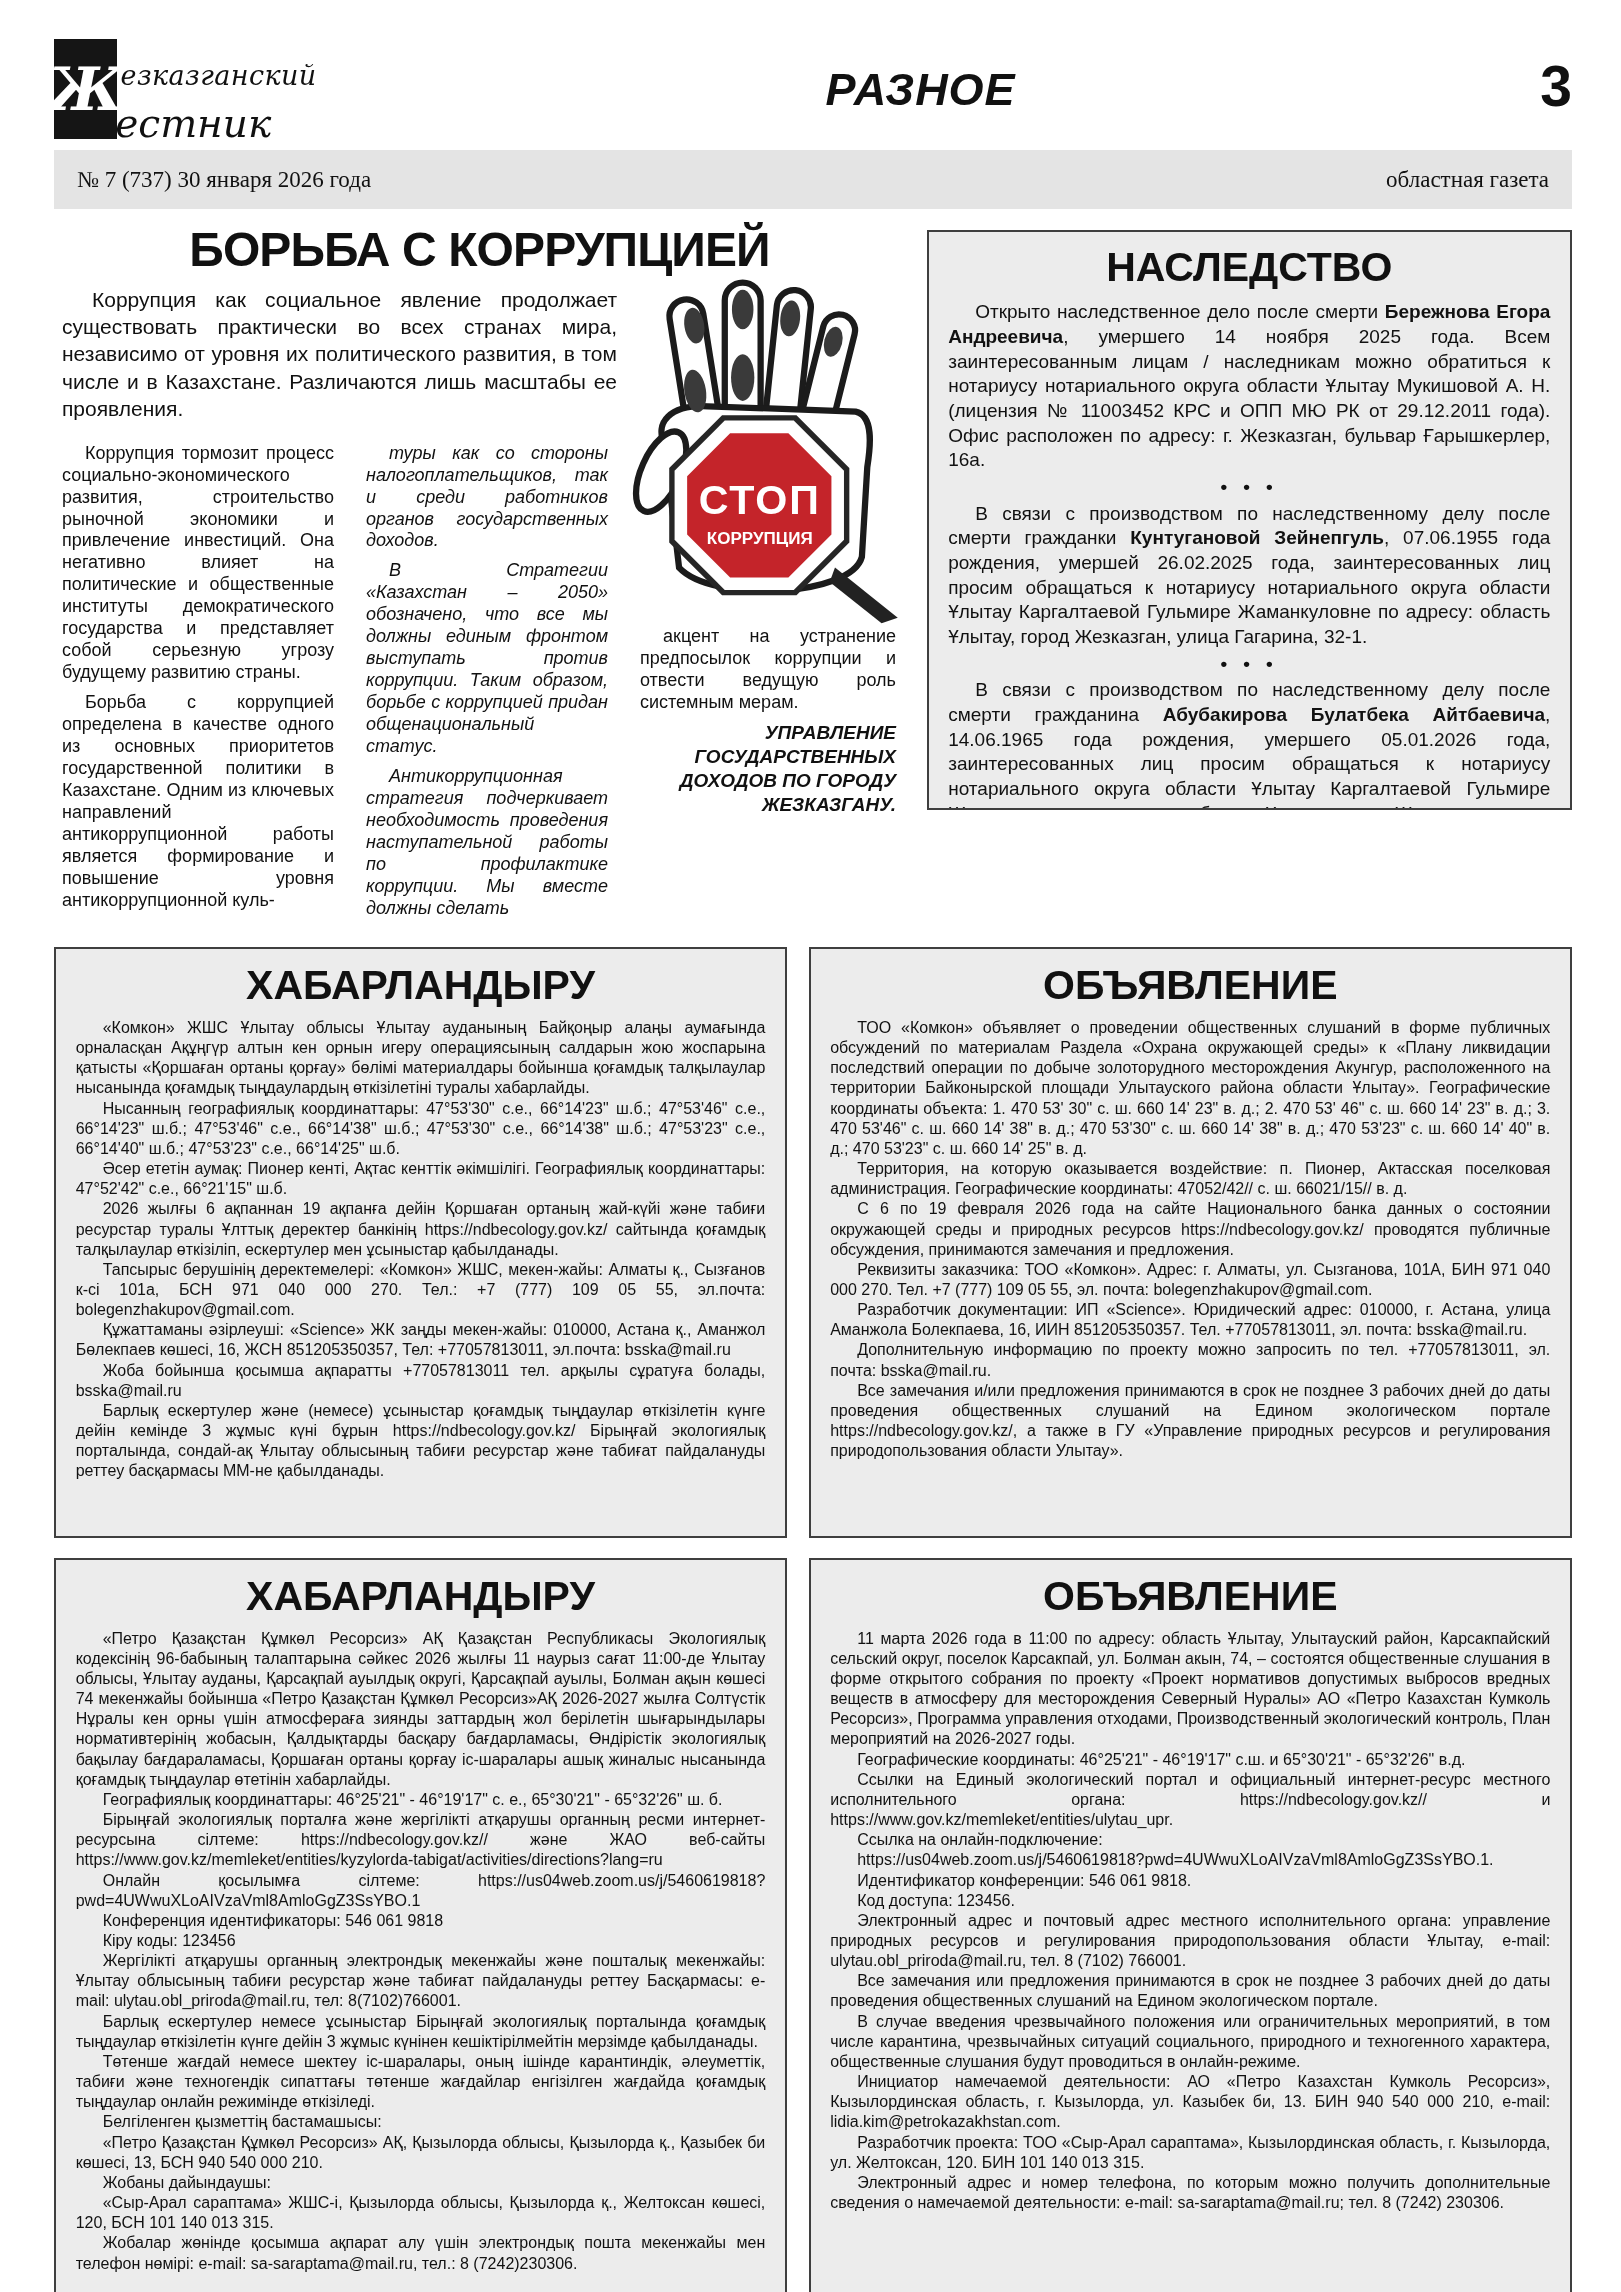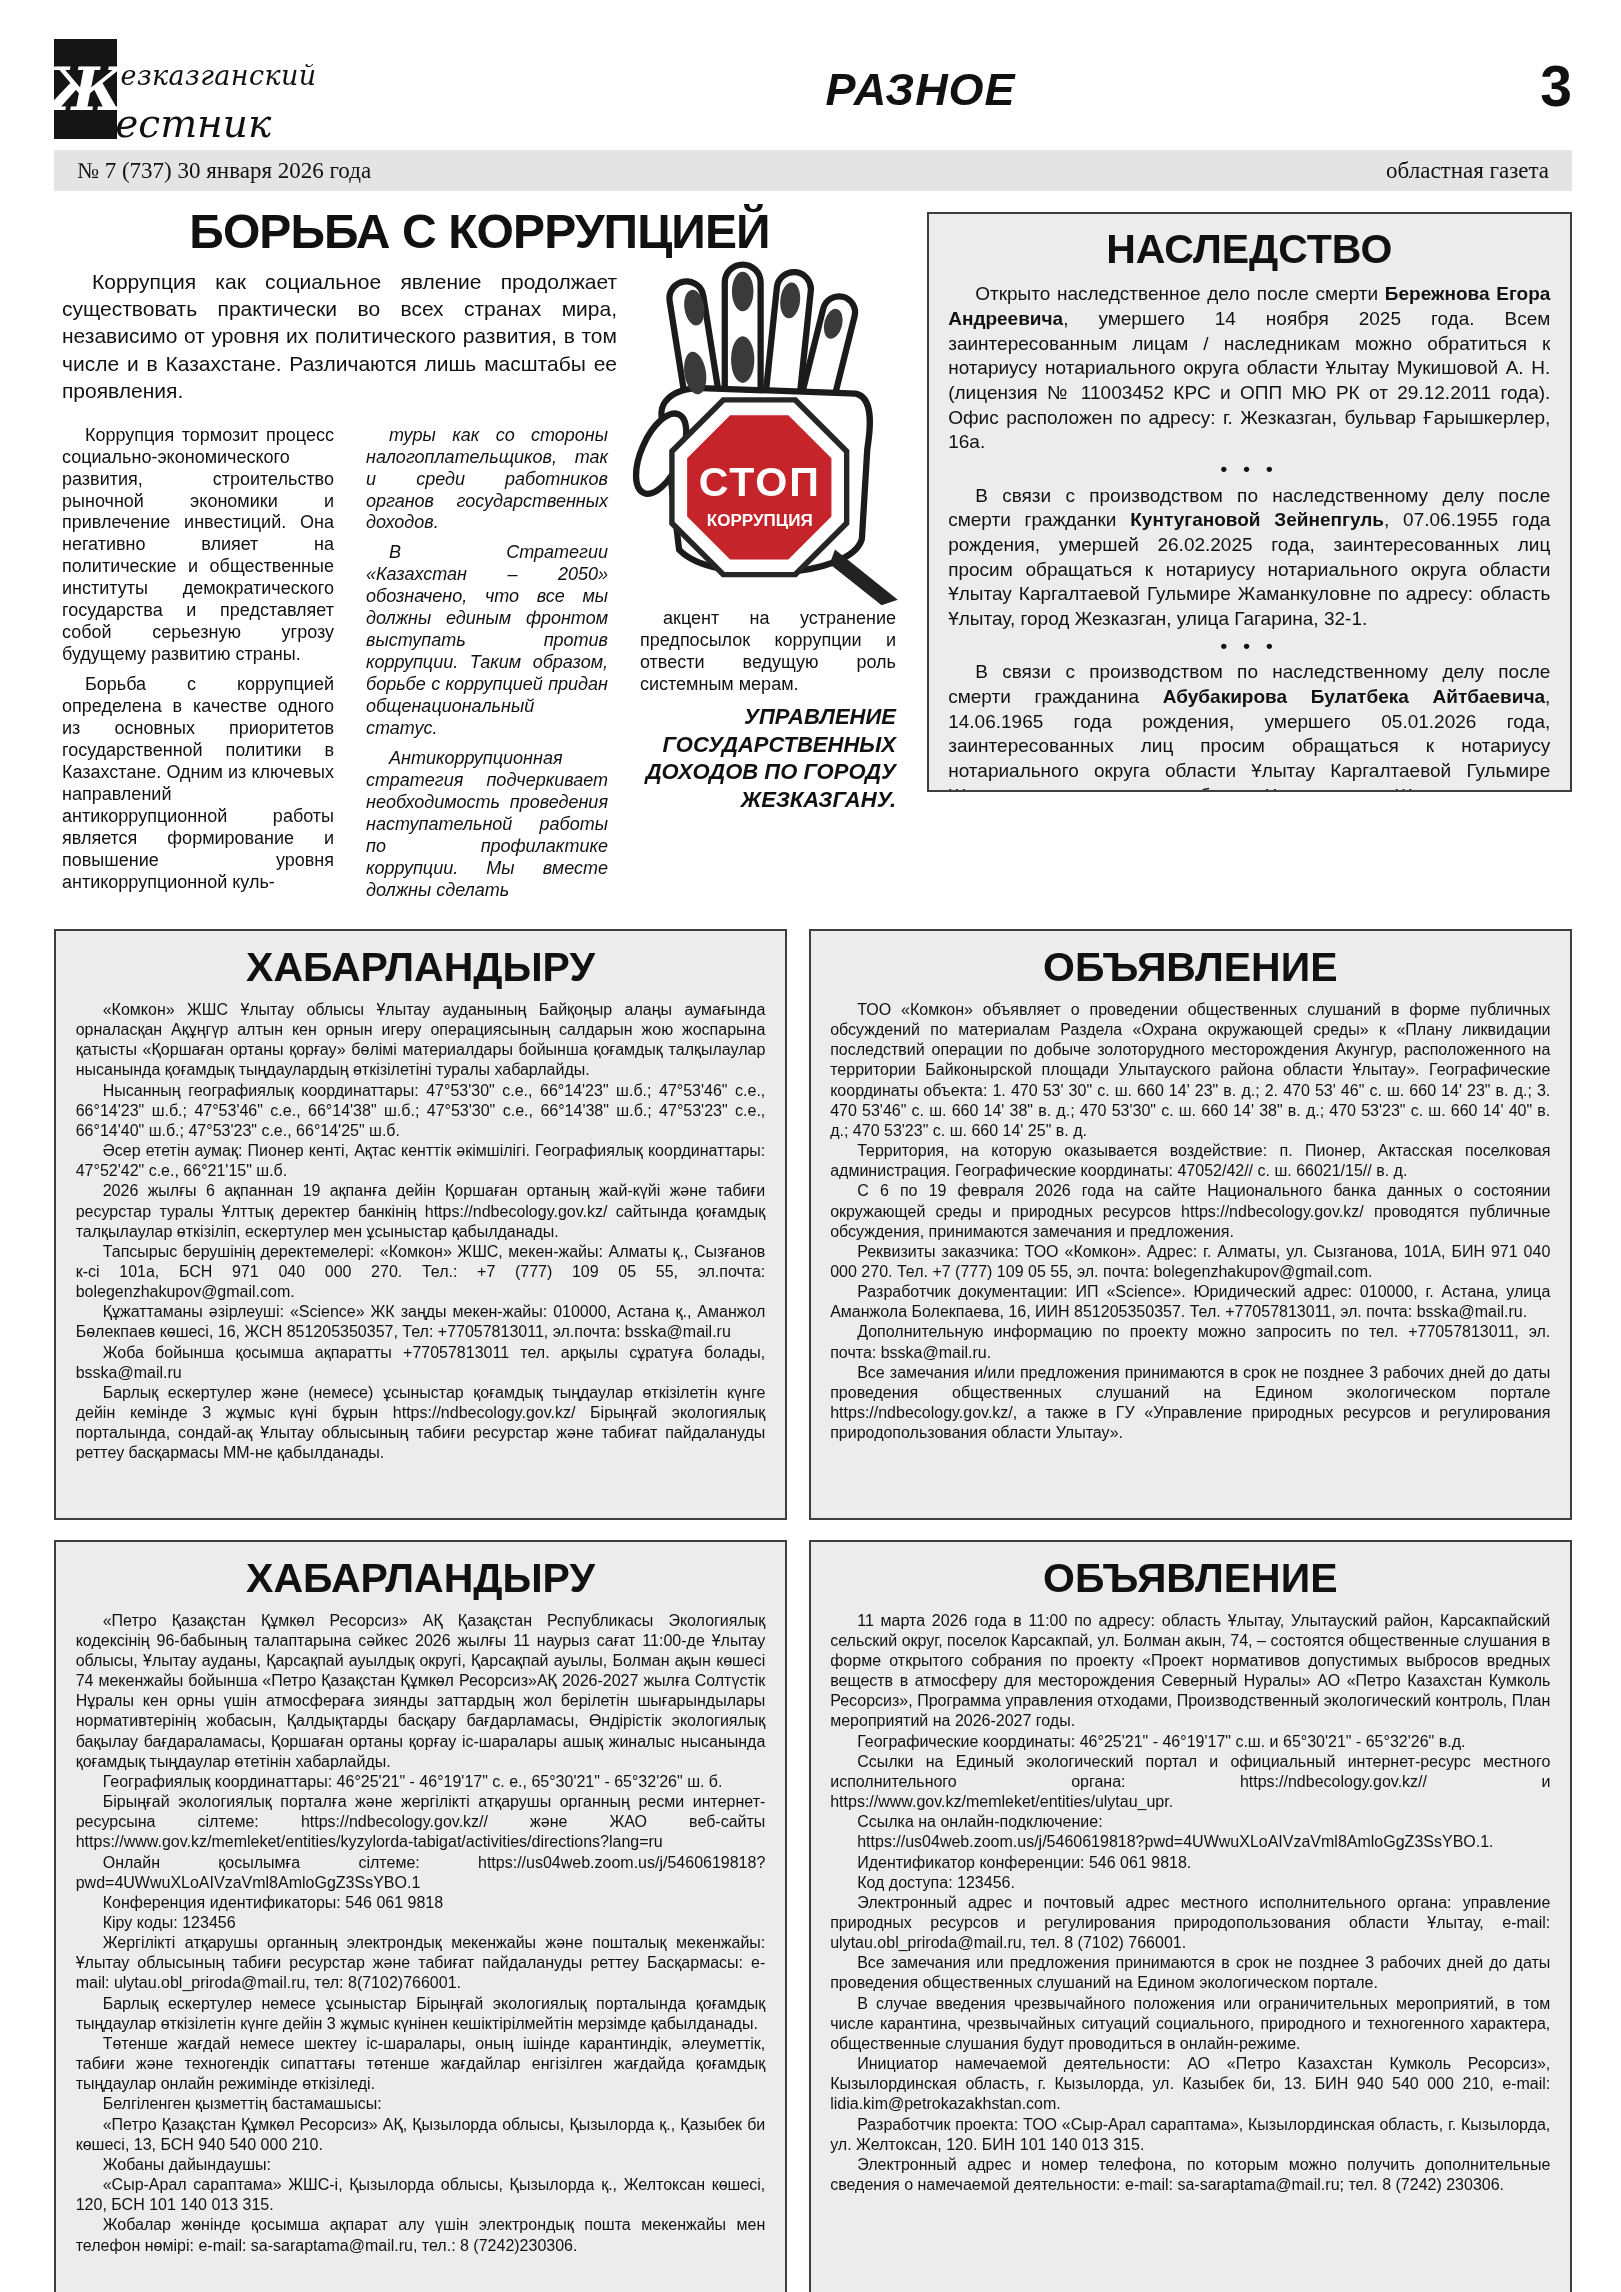--- a/index.html
+++ b/index.html
@@ -12,21 +12,21 @@
   .hdr{display:flex;align-items:flex-start;}
   .masthead{display:flex;align-items:flex-start;width:322px;}
   .logo-box{width:63px;height:100px;background:#151515;color:#fff;display:flex;align-items:center;justify-content:center;
     font-family:"DejaVu Serif",serif;font-style:italic;font-weight:bold;font-size:59px;}
   .logo-text{margin-left:3.6px;padding-top:23px;font-family:"DejaVu Serif",serif;font-style:italic;line-height:1;}
   .logo-line1{font-size:27px;letter-spacing:0.4px;}
   .logo-line2{font-size:39px;font-weight:normal;margin-top:15px;margin-left:-5.4px;}
   .hdr-center{flex:1;text-align:center;padding-top:25px;}
   .section-title{font-size:45px;font-weight:bold;font-style:italic;letter-spacing:0.9px;}
   .page-num{width:107px;text-align:right;font-size:57px;font-weight:bold;padding-top:14.3px;}
-  .dateline{margin-top:7.2px;background:#e4e4e4;height:41px;display:flex;align-items:center;justify-content:space-between;
+  .dateline{margin-top:7.2px;background:#e4e4e4;height:59px;display:flex;align-items:center;justify-content:space-between;
     padding:0 23px;font-family:"Liberation Serif",serif;font-size:23px;}
   
   .row{display:grid;column-gap:21.5px;margin-top:19.7px;}
   .row1{grid-template-columns:851px 1fr;margin-top:12.5px;}
   .row2{grid-template-columns:733px 1fr;}
   .box{background:#ececec;border:2.7px solid #3f3f3f;box-sizing:border-box;padding:9px 19.7px 10.7px 19.7px;overflow:hidden;}
   .box h2{margin:3.6px 0 9px 0;text-align:center;font-size:41px;font-weight:bold;letter-spacing:0;}
   .box .para{margin:0;text-indent:27px;text-align:justify;font-size:16px;line-height:1.26;}
   .box.big-text .para{font-size:19px;line-height:1.3;}
   .dots{text-align:center !important;text-indent:0 !important;font-weight:bold;letter-spacing:5.4px;line-height:1.5 !important;}
@@ -35,21 +35,21 @@
   
   .article{position:relative;width:851px;}
   .article h1{margin:0 0 9px 0;text-align:center;font-size:48px;font-weight:bold;letter-spacing:-0.9px;white-space:nowrap;}
   .art-wrap{position:relative;}
   .lead{margin:8px;width:555px;font-size:21px;line-height:1.3;text-indent:30px;text-align:justify;}
   .art-cols{display:flex;gap:16px;margin-top:12.5px;}
   .art-cols .col{font-size:18px;line-height:1.22;text-align:justify;}
   .c1{width:288px;} .c2{width:258px;font-style:italic;} .c3{width:272px;}
   .art-cols p{margin:8px;text-indent:23px;}
   .c3 .colbody{padding-top:183px;}
-  .caption{margin:14.3px 0 0 0;font-weight:bold;font-style:italic;font-size:22px;line-height:1.25;text-align:right;text-indent:0 !important;}
+  .caption{margin:14.3px 0 0 0;font-weight:bold;font-style:italic;font-size:19px;line-height:1.25;text-align:right;text-indent:0 !important;}
   .stop-img{position:absolute;top:-7.2px;right:0;}
 </style>
 </head>
 <body>
 
 <div class="page">
 
   <div class="hdr">
     <div class="masthead">
       <div class="logo-box">

